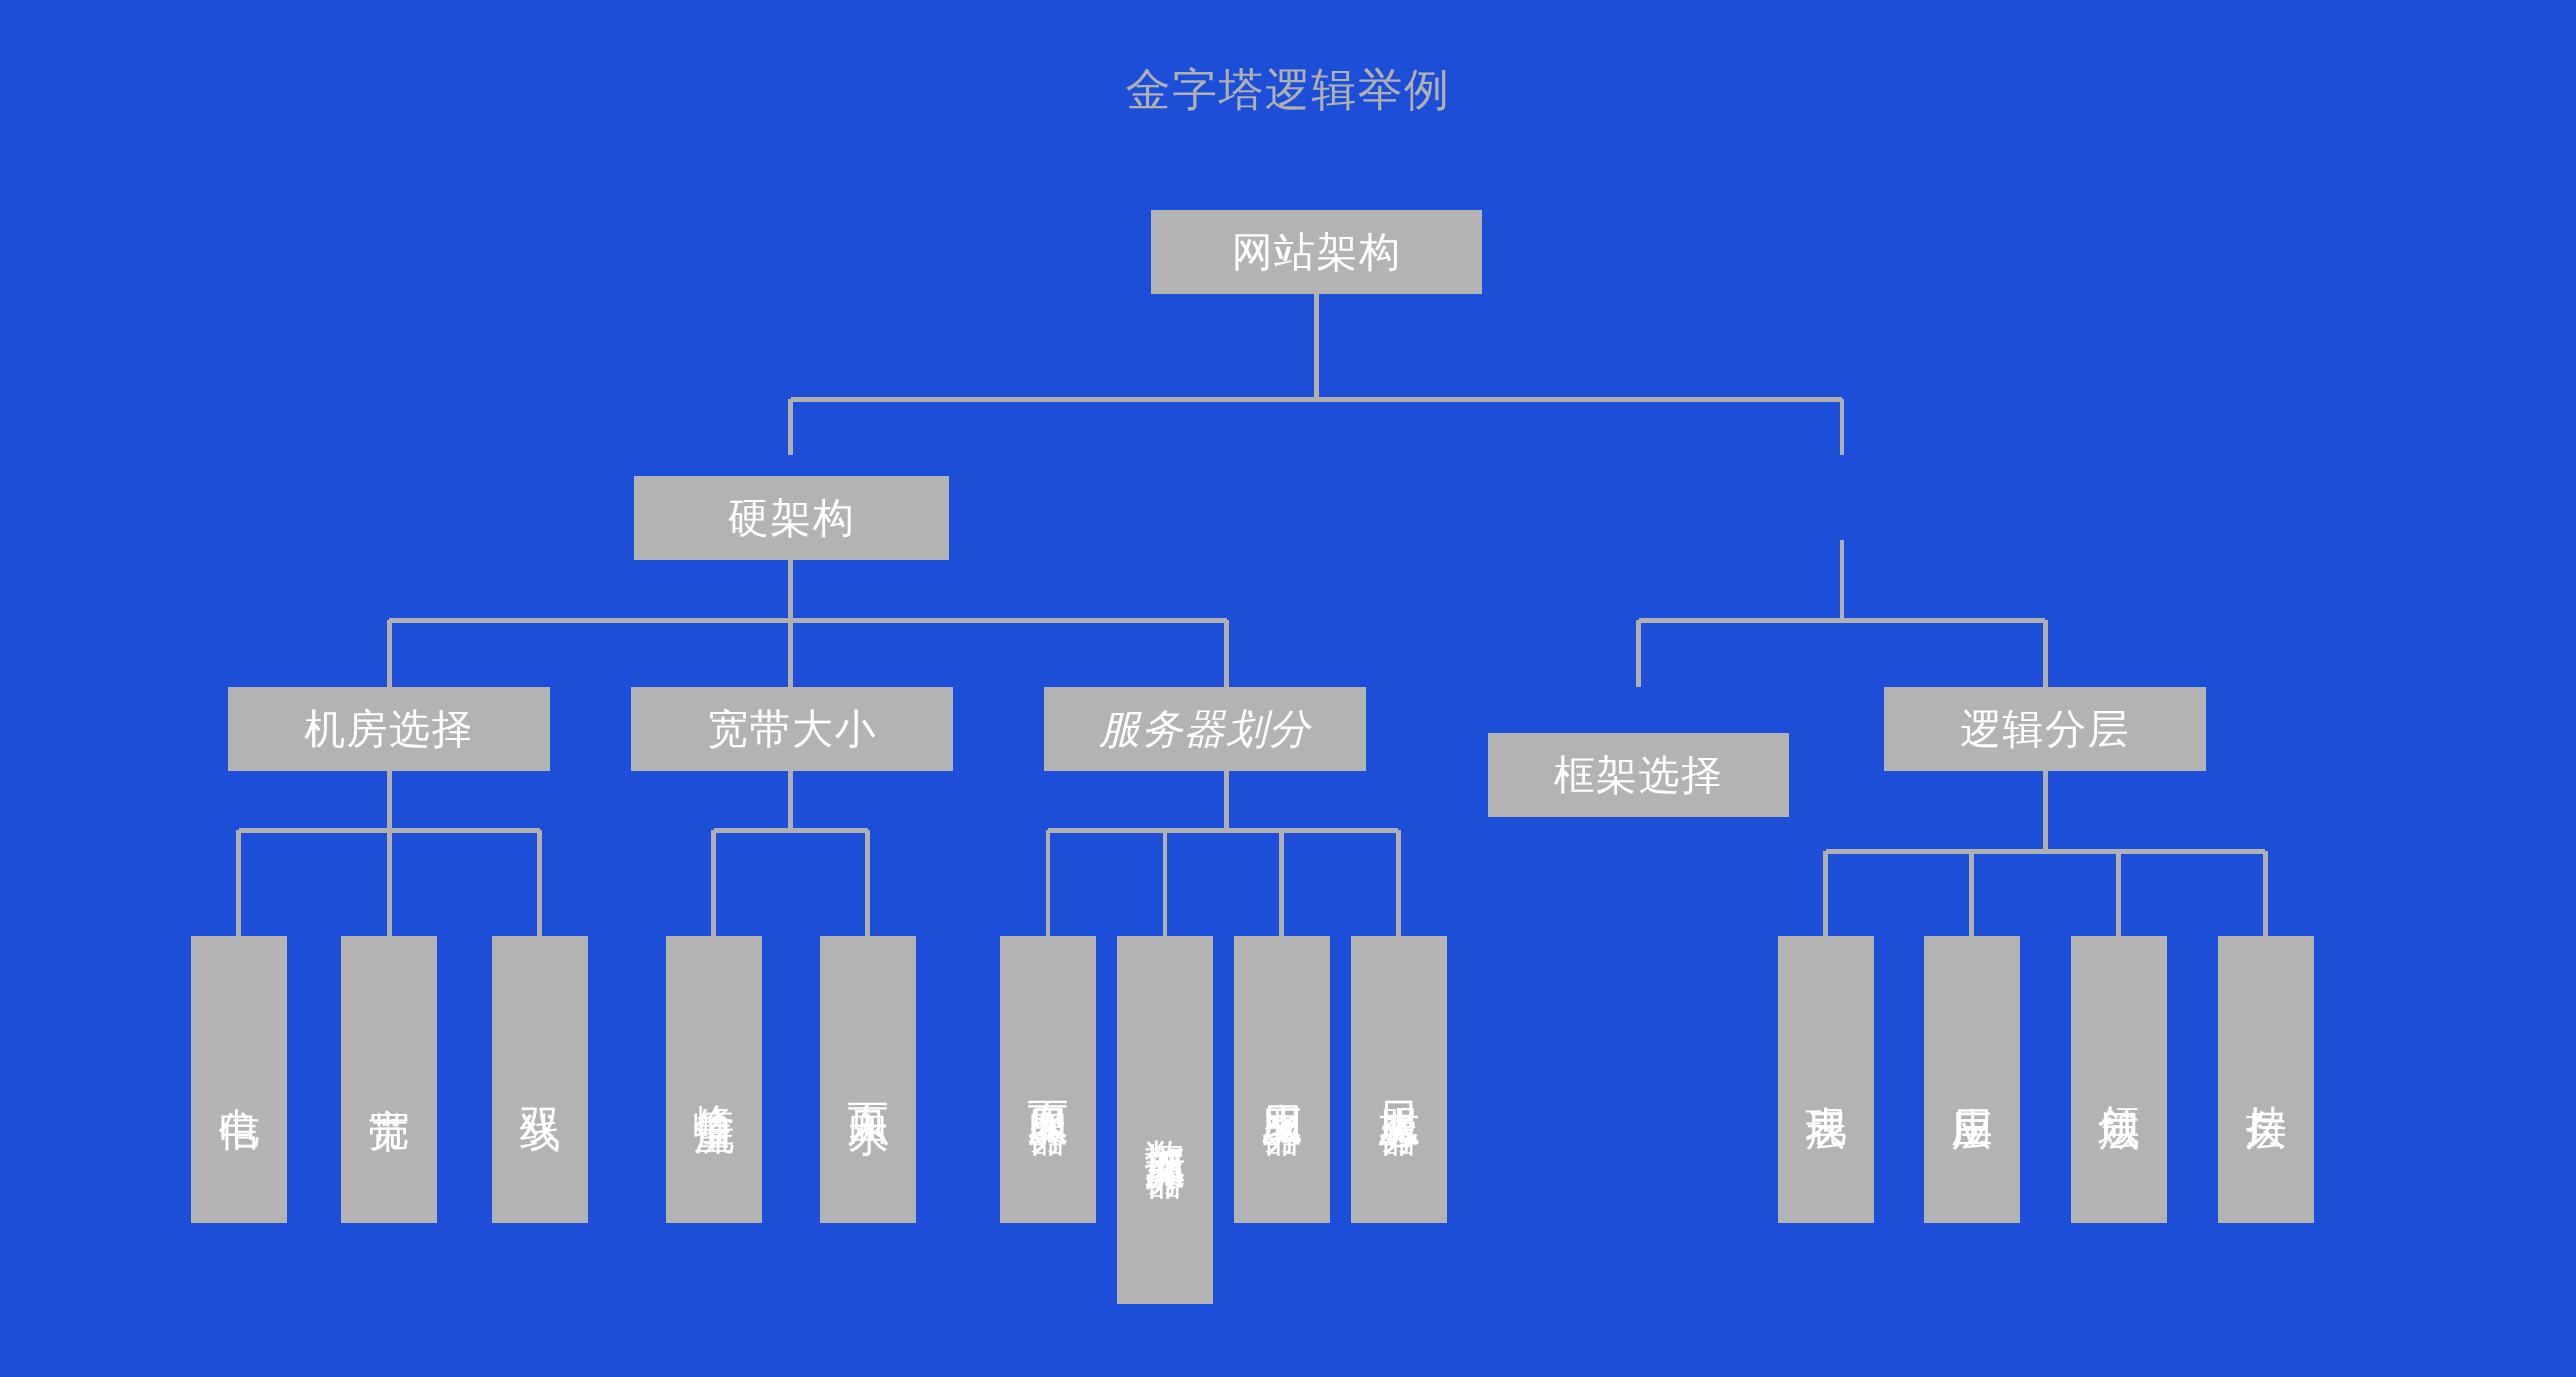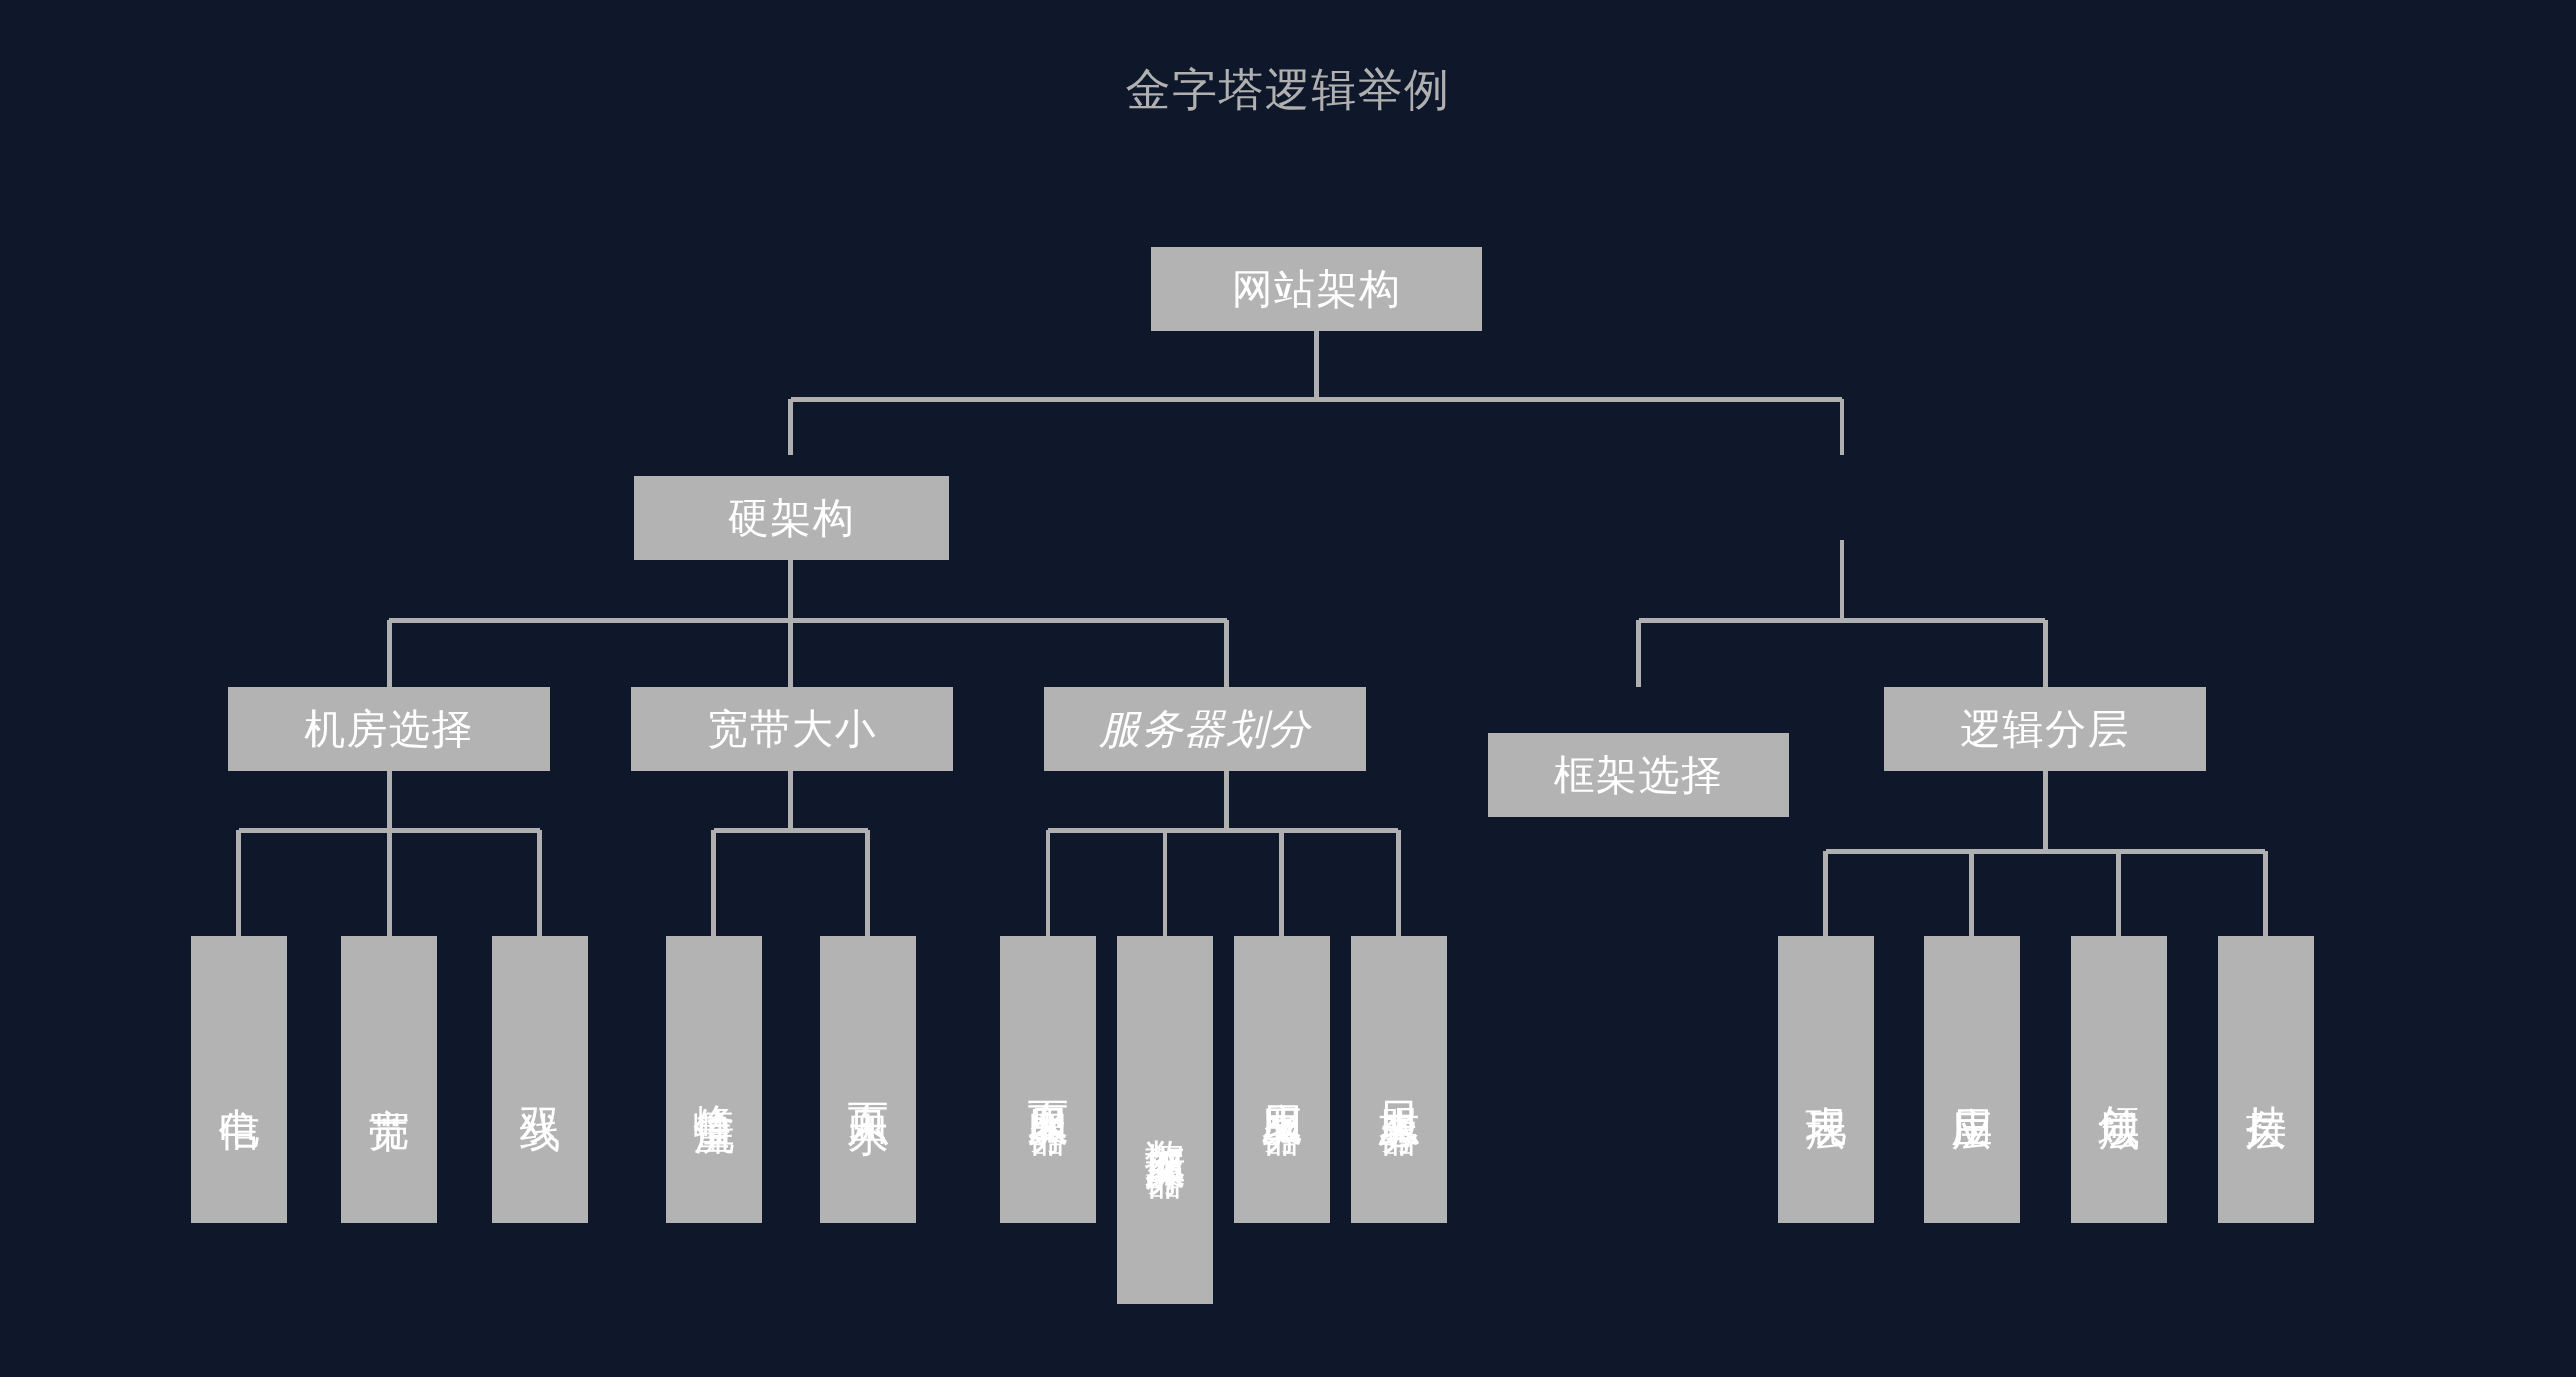--- a/index.html
+++ b/index.html
@@ -7,21 +7,21 @@
     padding: 0;
     background: #f6fafd;
   }
   body {
     font-family: "Liberation Sans", "DejaVu Sans", sans-serif;
   }
   #canvas {
     position: relative;
     width: 2576px;
     height: 1377px;
-    background: #0f172a;
+    background: #1d4ed8;
     overflow: hidden;
   }
   #title {
     position: absolute;
     left: 0;
     top: 67px;
     width: 2576px;
     text-align: center;
     font-size: 45px;
     color: #b0b0b0;
@@ -116,21 +116,21 @@
 
       <path d="M2918,1100 L2918,1215"></path>
       <path d="M2605,1215 L3232,1215"></path>
       <path d="M2605,1215 L2605,1335"></path>
       <path d="M2813,1215 L2813,1335"></path>
       <path d="M3022,1215 L3022,1335"></path>
       <path d="M3232,1215 L3232,1335"></path>
     </g>
   </svg>
 
-  <div class="node h" style="left:1151px; top:210px; width:331px; height:84px;margin-top:37px;">
+  <div class="node h" style="left:1151px; top:210px; width:331px; height:84px;">
     <span class="label">网站架构</span>
   </div>
 
   <div class="node h" style="left:634px; top:456px; width:315px; height:84px;margin-top:20px;">
     <span class="label">硬架构</span>
   </div>
 
 
   <div class="node h" style="left:228px; top:687px; width:322px; height:84px;">
     <span class="label">机房选择</span>

